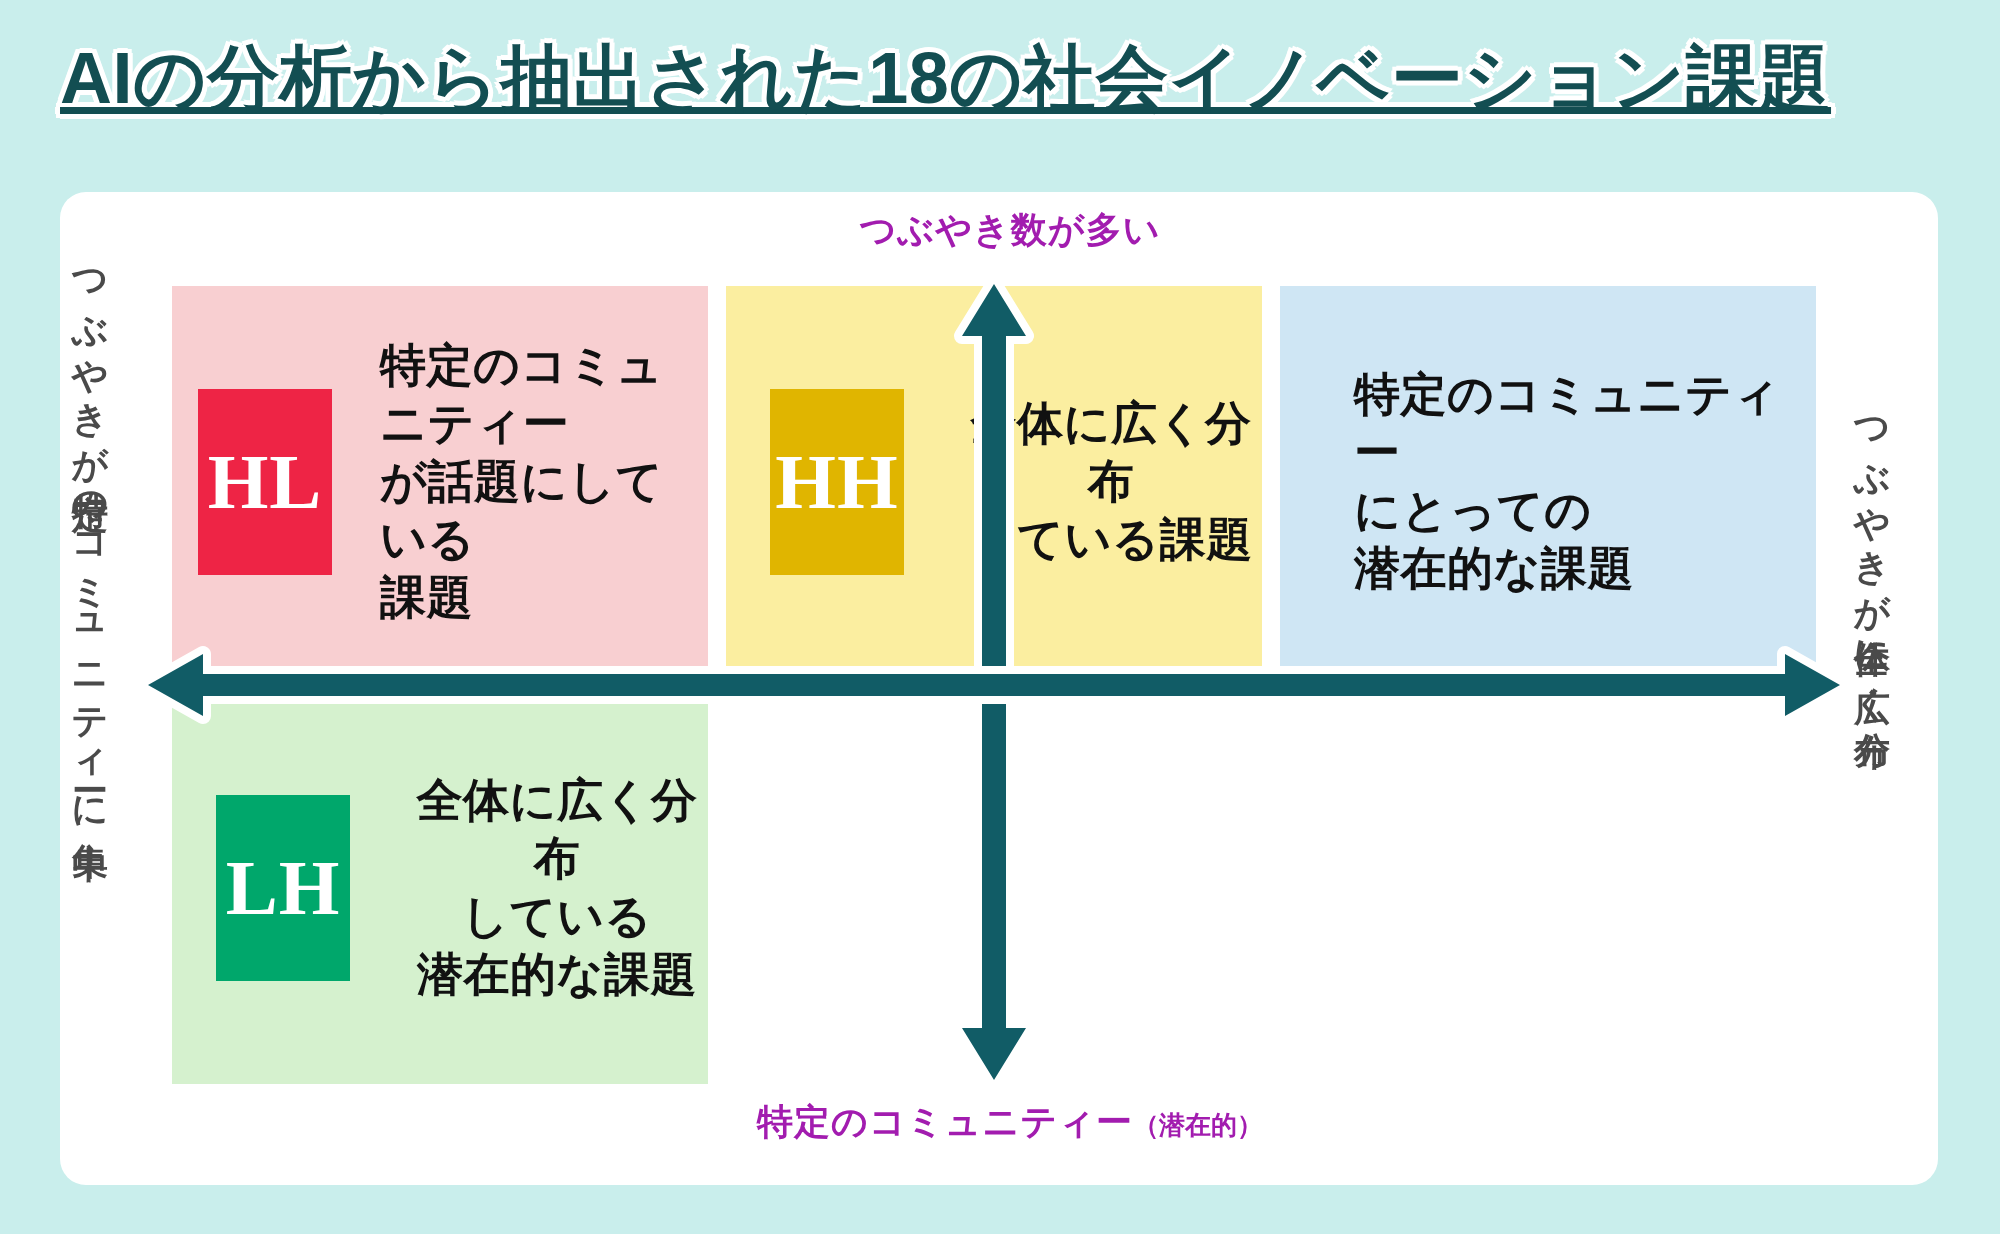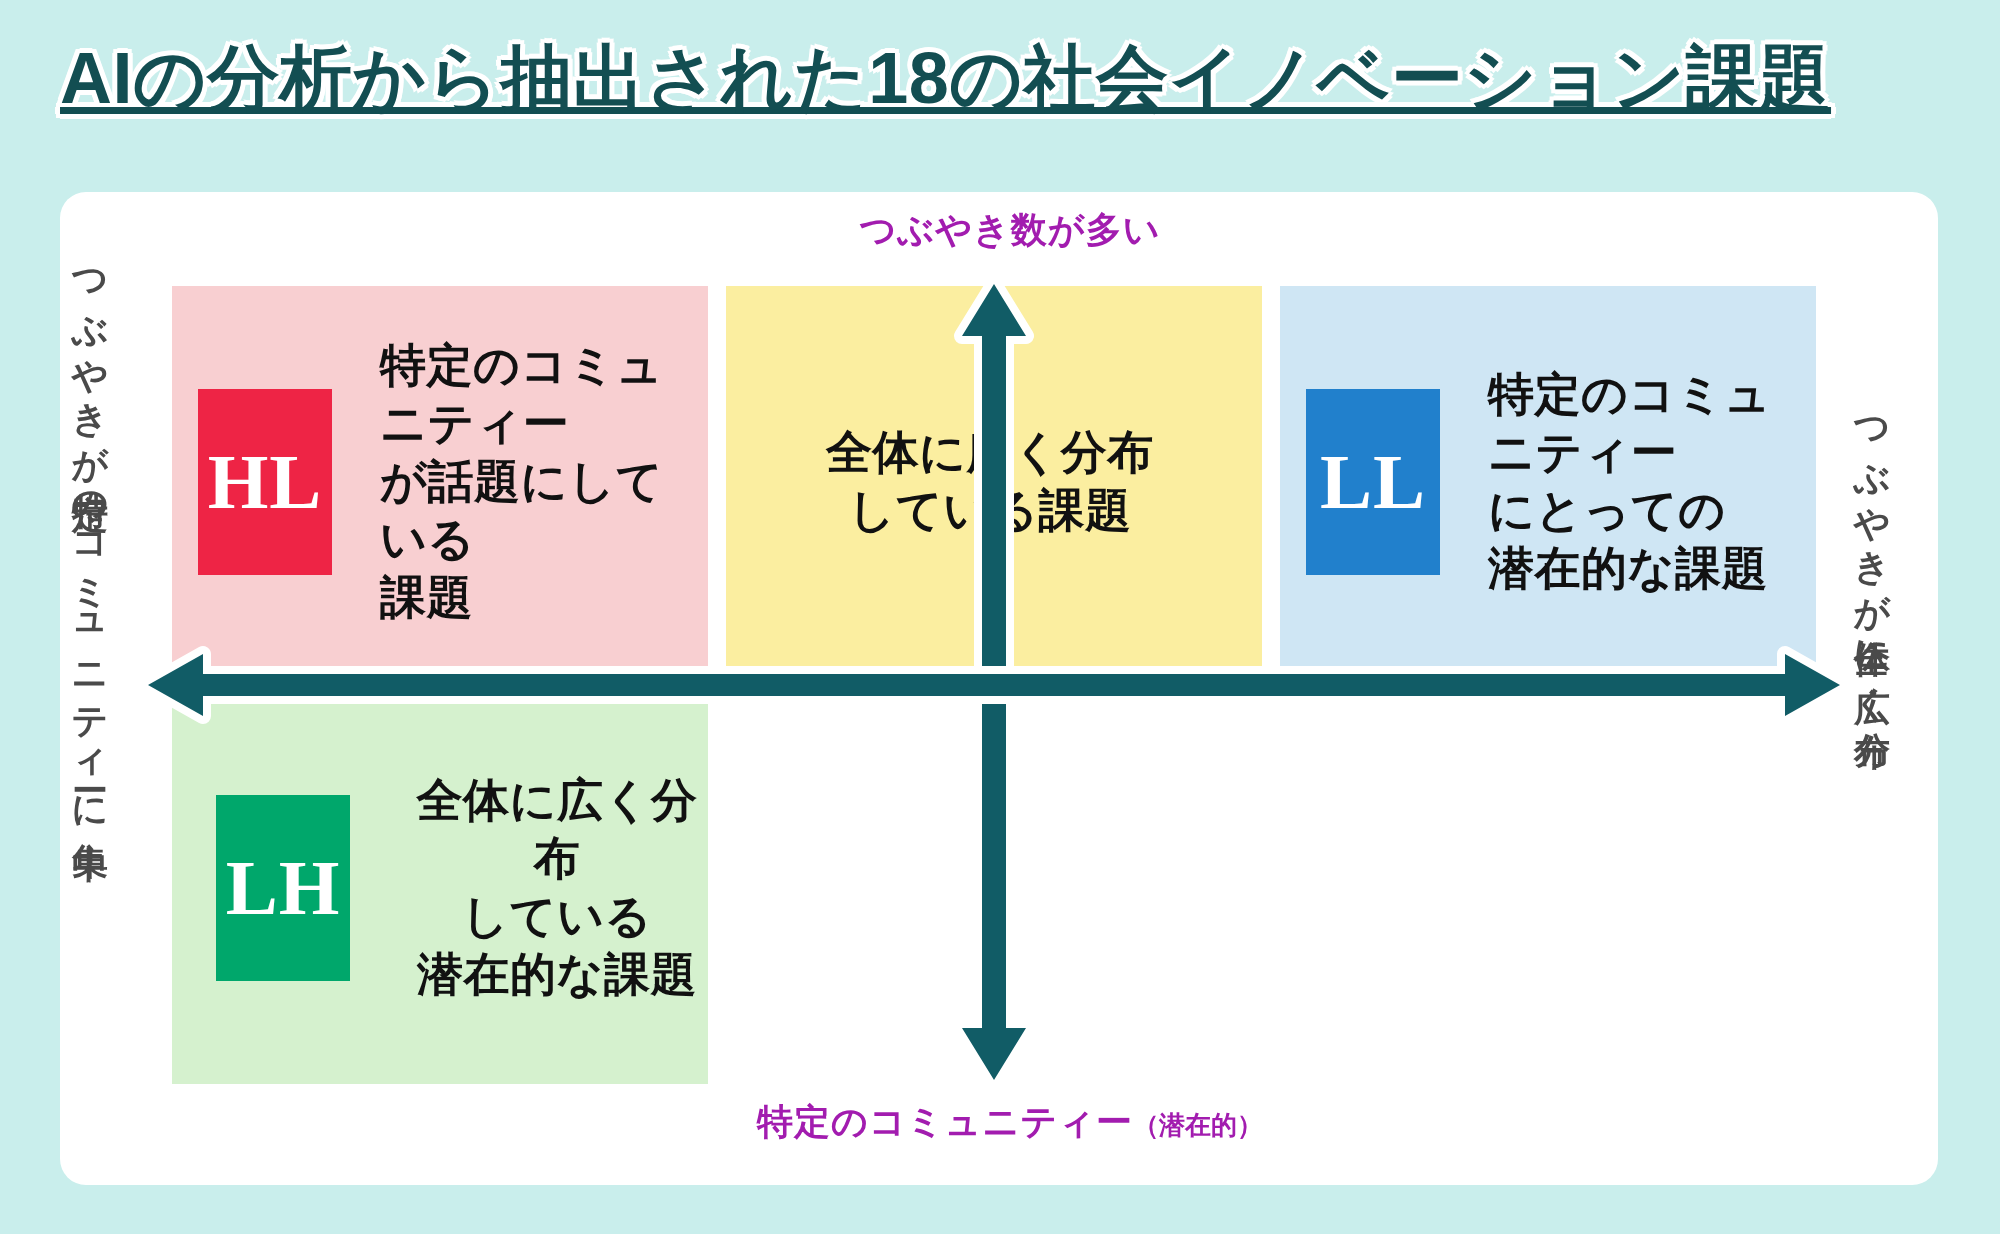--- a/index.html
+++ b/index.html
@@ -175,26 +175,26 @@
 <div id="quadrant-grid">
 
   <div class="quadrant q-hl" style="background: rgb(248, 207, 209);">
     <div class="badge" style="background-color: rgb(238, 36, 69);">HL</div>
     <div class="q-desc">特定のコミュニティー
 が話題にしている
 課題</div>
   </div>
 
   <div class="quadrant q-hh" style="background: rgb(251, 238, 160);">
+    <div class="badge" style="background-color: rgb(224, 181, 0);">HH</div>
     <div class="q-desc">全体に広く分布
 している課題</div>
   </div>
 
   <div class="quadrant q-ll" style="background: rgb(207, 230, 244);">
-    <div class="badge" style="background-color: rgb(33, 128, 204);">LL</div>
     <div class="q-desc">特定のコミュニティー
 にとっての
 潜在的な課題</div>
   </div>
 
   <div class="quadrant q-lh" style="background: rgb(213, 241, 206);">
     <div class="badge" style="background-color: rgb(0, 167, 107);">LH</div>
     <div class="q-desc">全体に広く分布
 している
 潜在的な課題</div>

